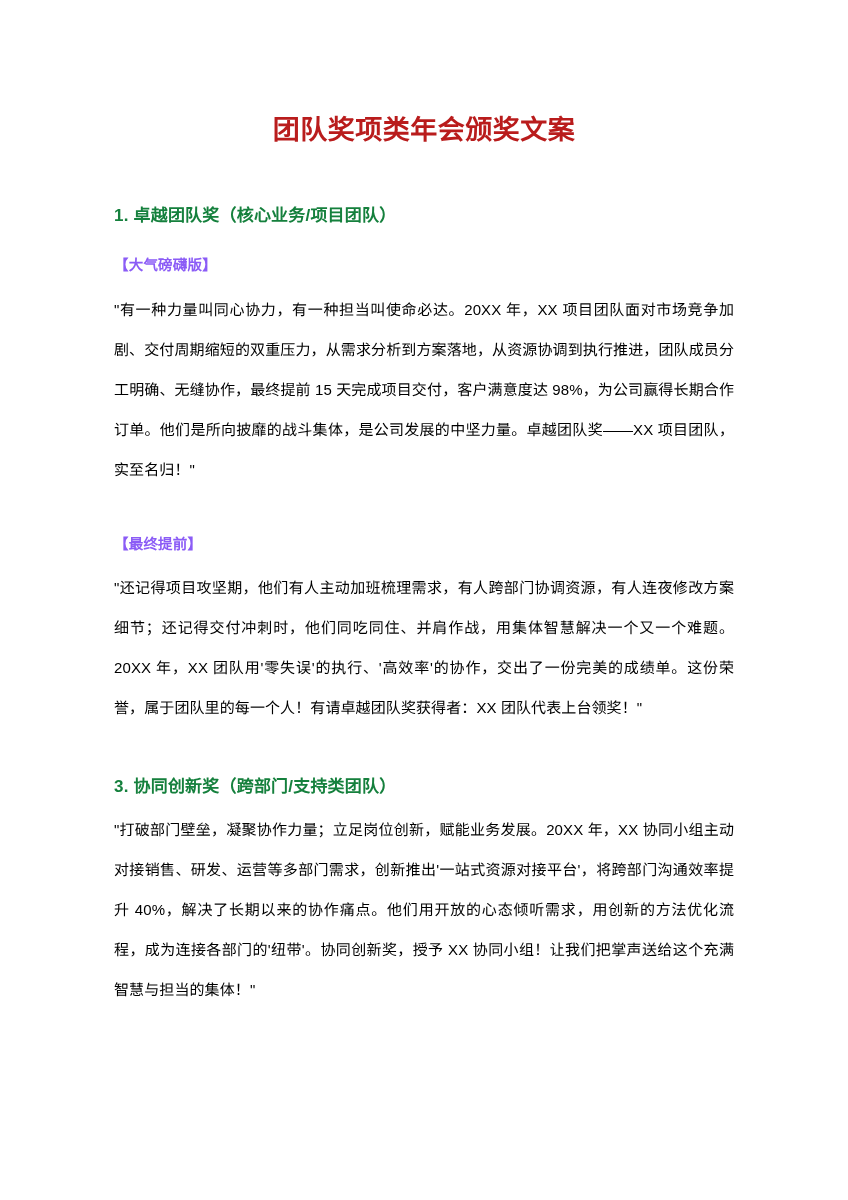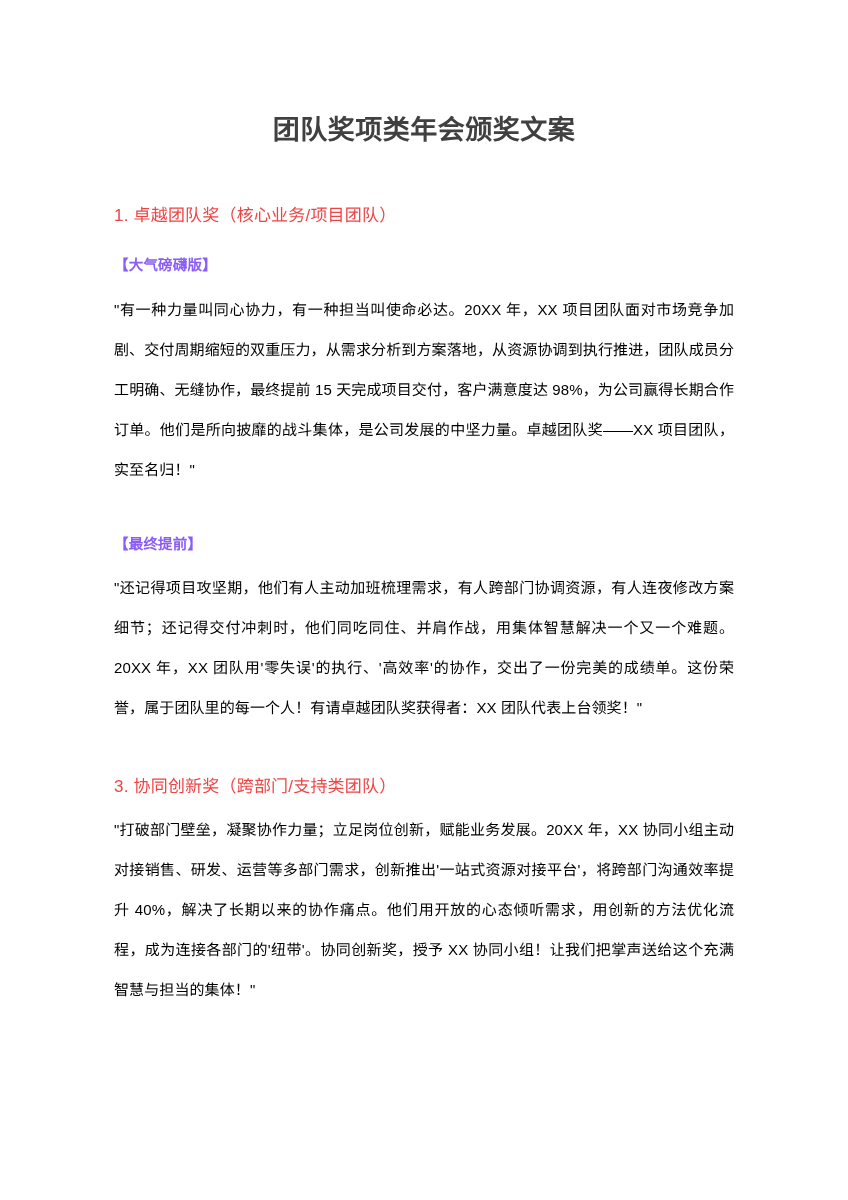--- a/index.html
+++ b/index.html
@@ -26,33 +26,33 @@
   }
   .doc-title {
     margin: 0;
     padding: 0;
     text-align: center;
     font-size: 27px;
     font-weight: bold;
     letter-spacing: 0.5px;
     line-height: 1.2;
     padding-top: 114px;
-    color: #404040;
+    color: #b91c1c;
   }
   .section {
     margin: 0;
     padding: 0;
   }
   .section-heading {
     margin: 0;
     padding: 0;
     font-size: 17px;
-    font-weight: normal;
+    font-weight: bold;
     line-height: 1.5;
-    color: #ef4444;
+    color: #15803d;
     letter-spacing: 0.2px;
   }
   .h-gap-first {
     margin-top: 57px;
   }
   .h-gap {
     margin-top: 46px;
   }
   .sub-heading {
     margin: 0;

